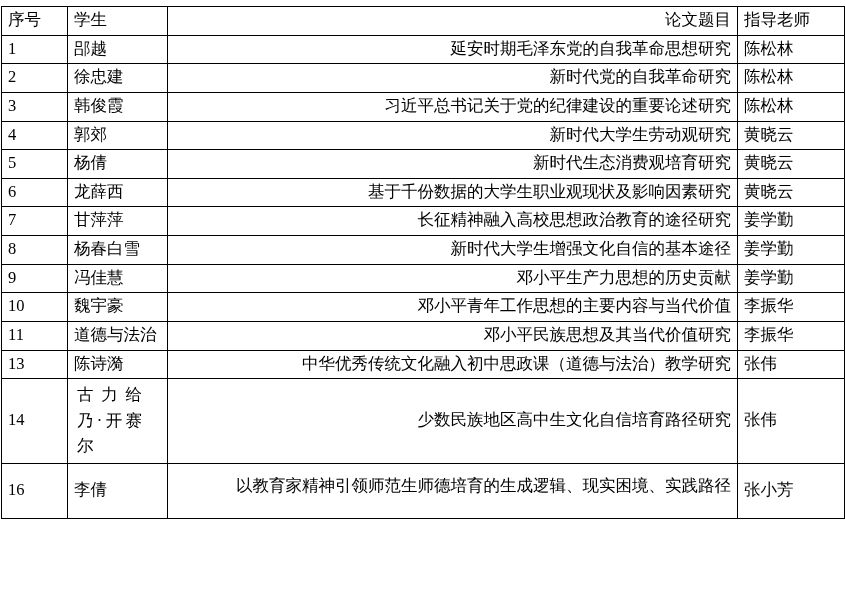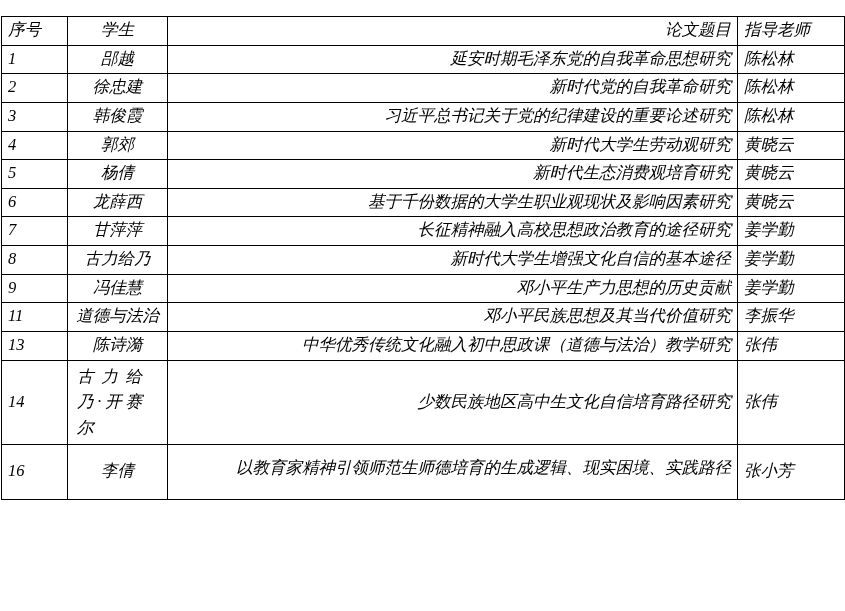--- a/index.html
+++ b/index.html
@@ -16,44 +16,42 @@
   }
   .sheet {
     width: 845px;
     height: 611px;
     position: relative;
     box-sizing: border-box;
   }
   table.thesis-table {
     border-collapse: collapse;
     width: 843px;
-    margin: 16px 1px;
+    margin: 6px 1px;
     table-layout: fixed;
-    font-style: italic;
   }
   table.thesis-table td {
     border: 1px solid #000000;
     font-size: 16.5px;
     line-height: 1.25;
     padding: 3px 6px 4px 6px;
     vertical-align: middle;
     height: 26px;
     box-sizing: border-box;
   }
   col.c-no    { width: 66px; }
   col.c-stu   { width: 100px; }
   col.c-title { width: 570px; }
   col.c-adv   { width: 107px; }
 
   td.cell-no {
     text-align: left;
     padding-left: 7px;
   }
   td.cell-student {
-    text-align: center;
   }
   td.cell-student.spread {
     text-align: justify;
     text-align-last: justify;
     padding-left: 9px;
     padding-right: 25px;
     line-height: 1.55;
   }
   td.cell-title {
     text-align: right;
@@ -143,32 +141,38 @@
 
       <tr>
         <td class="cell-no">7</td>
         <td class="cell-student">甘萍萍</td>
         <td class="cell-title">长征精神融入高校思想政治教育的途径研究</td>
         <td class="cell-adviser">姜学勤</td>
       </tr>
 
       <tr>
         <td class="cell-no">8</td>
-        <td class="cell-student">古力给乃</td>
+        <td class="cell-student">杨春白雪</td>
         <td class="cell-title">新时代大学生增强文化自信的基本途径</td>
         <td class="cell-adviser">姜学勤</td>
       </tr>
 
       <tr>
         <td class="cell-no">9</td>
         <td class="cell-student">冯佳慧</td>
         <td class="cell-title indented">邓小平生产力思想的历史贡献</td>
         <td class="cell-adviser">姜学勤</td>
       </tr>
 
+      <tr>
+        <td class="cell-no">10</td>
+        <td class="cell-student">魏宇豪</td>
+        <td class="cell-title">邓小平青年工作思想的主要内容与当代价值</td>
+        <td class="cell-adviser">李振华</td>
+      </tr>
 
       <tr>
         <td class="cell-no">11</td>
         <td class="cell-student">道德与法治</td>
         <td class="cell-title">邓小平民族思想及其当代价值研究</td>
         <td class="cell-adviser">李振华</td>
       </tr>
 
 
       <tr>

